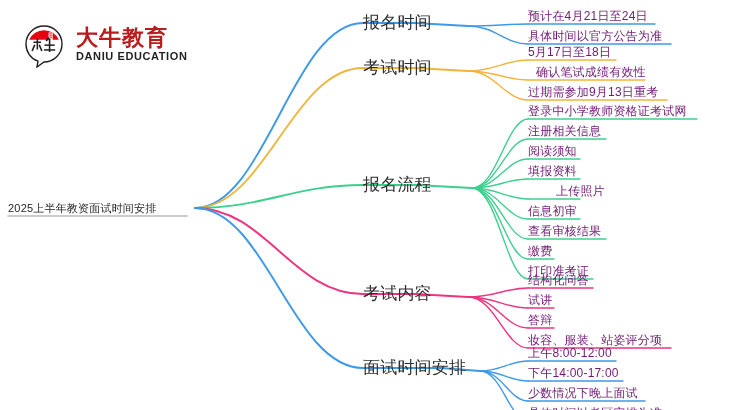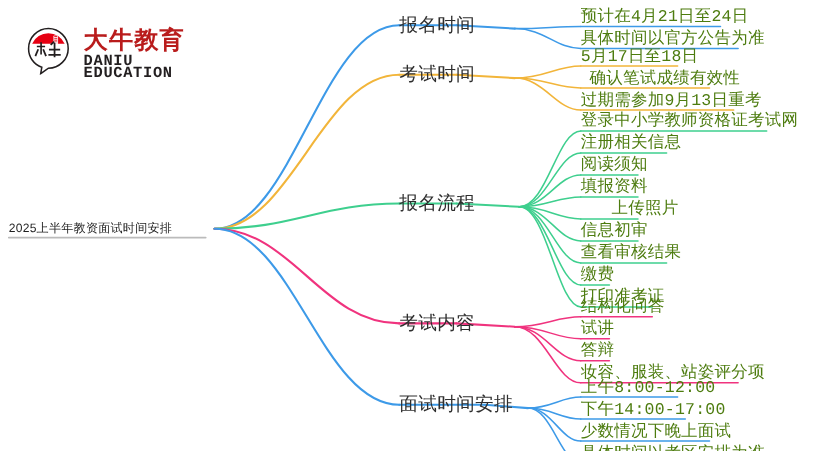--- a/index.html
+++ b/index.html
@@ -39,23 +39,22 @@
   }
   .node-root {
     font-size: 11px;
     color: #1f1f1f;
   }
   .node-branch {
     font-size: 17px;
     color: #2e2e2e;
   }
   .node-leaf {
-    font-size: 15px;
-    color: #4d7c0f;
-    font-family: Liberation Mono, monospace;
+    font-size: 12px;
+    color: #701a75;
   }
   
   #brand-logo {
     position: absolute;
     left: 22px;
     top: 22px;
     width: 180px;
     height: 48px;
   }
   .logo-mark {
@@ -72,27 +71,27 @@
   }
   .logo-cn {
     font-size: 22px;
     font-weight: bold;
     color: #b91c1c;
     letter-spacing: 1px;
     line-height: 22px;
     font-family: "DejaVu Sans", "Liberation Sans", sans-serif;
   }
   .logo-en {
-    font-size: 14px;
+    font-size: 11px;
     font-weight: bold;
     color: #231f20;
     letter-spacing: 0.6px;
     line-height: 11px;
     margin-top: 2px;
-    font-family: Liberation Mono, monospace;
+    font-family: Liberation Sans, sans-serif;
   }
 </style>
 </head>
 <body>
 
 <div id="mindmap-root">
 
   <div id="brand-logo">
     <svg class="logo-mark" viewBox="0 0 44 44">
       <path d="M4 20 A18 18 0 1 1 22 38 L22 38 L15 43 L16 37.2 A18 18 0 0 1 4 20 Z" fill="#ffffff" stroke="#231f20" stroke-width="1.4"></path>

